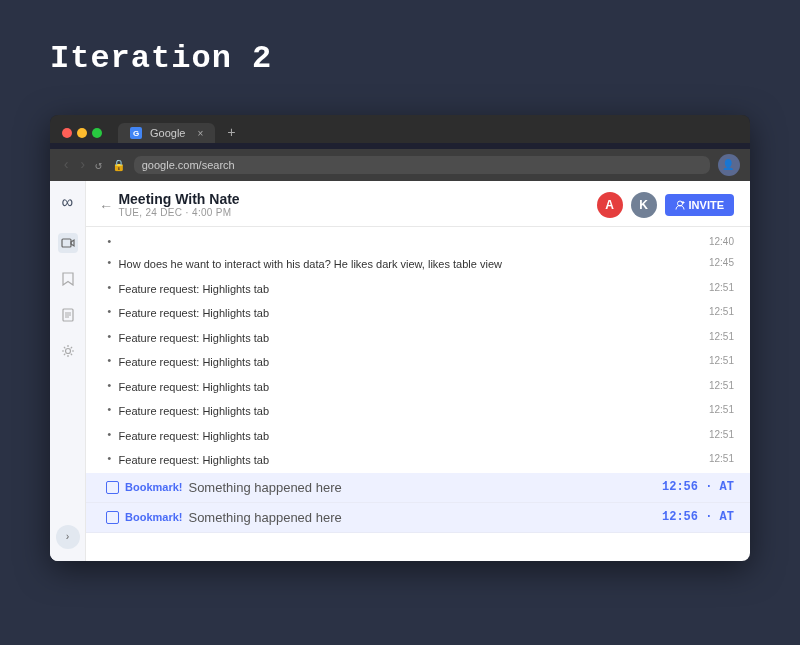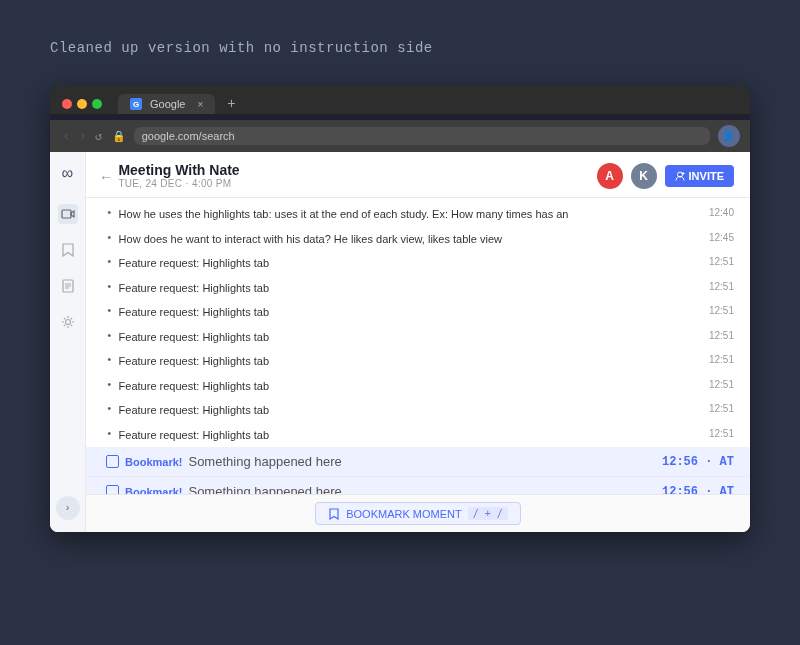--- a/index.html
+++ b/index.html
@@ -391,21 +391,21 @@
       padding: 1px 5px;
       font-size: 10px;
       color: #6b7fd7;
       font-family: monospace;
     }
   </style>
 </head>
 <body>
 
 <div class="page-title-area">
-  <p class="page-subtitle">Cleaned up version with no instruction side</p>
+  <h1 class="page-title">Iteration 2</h1>
 </div>
 
 <div class="browser-window">
 
   <div class="browser-chrome">
     <div class="browser-topbar">
       <div class="browser-dots">
         <div class="dot dot-red"></div>
         <div class="dot dot-yellow"></div>
         <div class="dot dot-green"></div>
@@ -486,21 +486,20 @@
               </svg>
             <span>INVITE</span>
           </button>
         </div>
       </div>
 
       <div class="notes-list">
 
         <div class="note-row">
           <span class="note-bullet">•</span>
-          <span class="note-text">How he uses the highlights tab: uses it at the end of each study. Ex: How many times has an</span>
           <span class="note-time">12:40</span>
         </div>
         <div class="note-row">
           <span class="note-bullet">•</span>
           <span class="note-text">How does he want to interact with his data? He likes dark view, likes table view</span>
           <span class="note-time">12:45</span>
         </div>
         <div class="note-row">
           <span class="note-bullet">•</span>
           <span class="note-text">Feature request: Highlights tab</span>
@@ -554,25 +553,16 @@
           <div class="bookmark-left">
             <div class="bookmark-checkbox"></div>
             <span class="bookmark-label">Bookmark!</span>
             <span class="bookmark-text"> Something happened here</span>
           </div>
           <span class="bookmark-time">12:56 · AT</span>
         </div>
 
       </div>
 
-      <div class="bottom-toolbar">
-        <button class="bookmark-moment-btn">
-          <svg width="12" height="12" viewBox="0 0 12 12" fill="none">
-              <path d="M2 1h8v10L6 8.5 2 11V1z" stroke="#4a6cf7" stroke-width="1.2"></path>
-            </svg>
-          <span>BOOKMARK MOMENT</span>
-          <span class="shortcut-badge">/ + /</span>
-        </button>
-      </div>
 
     </div>
   </div>
 </div>
 
 </body></html>

